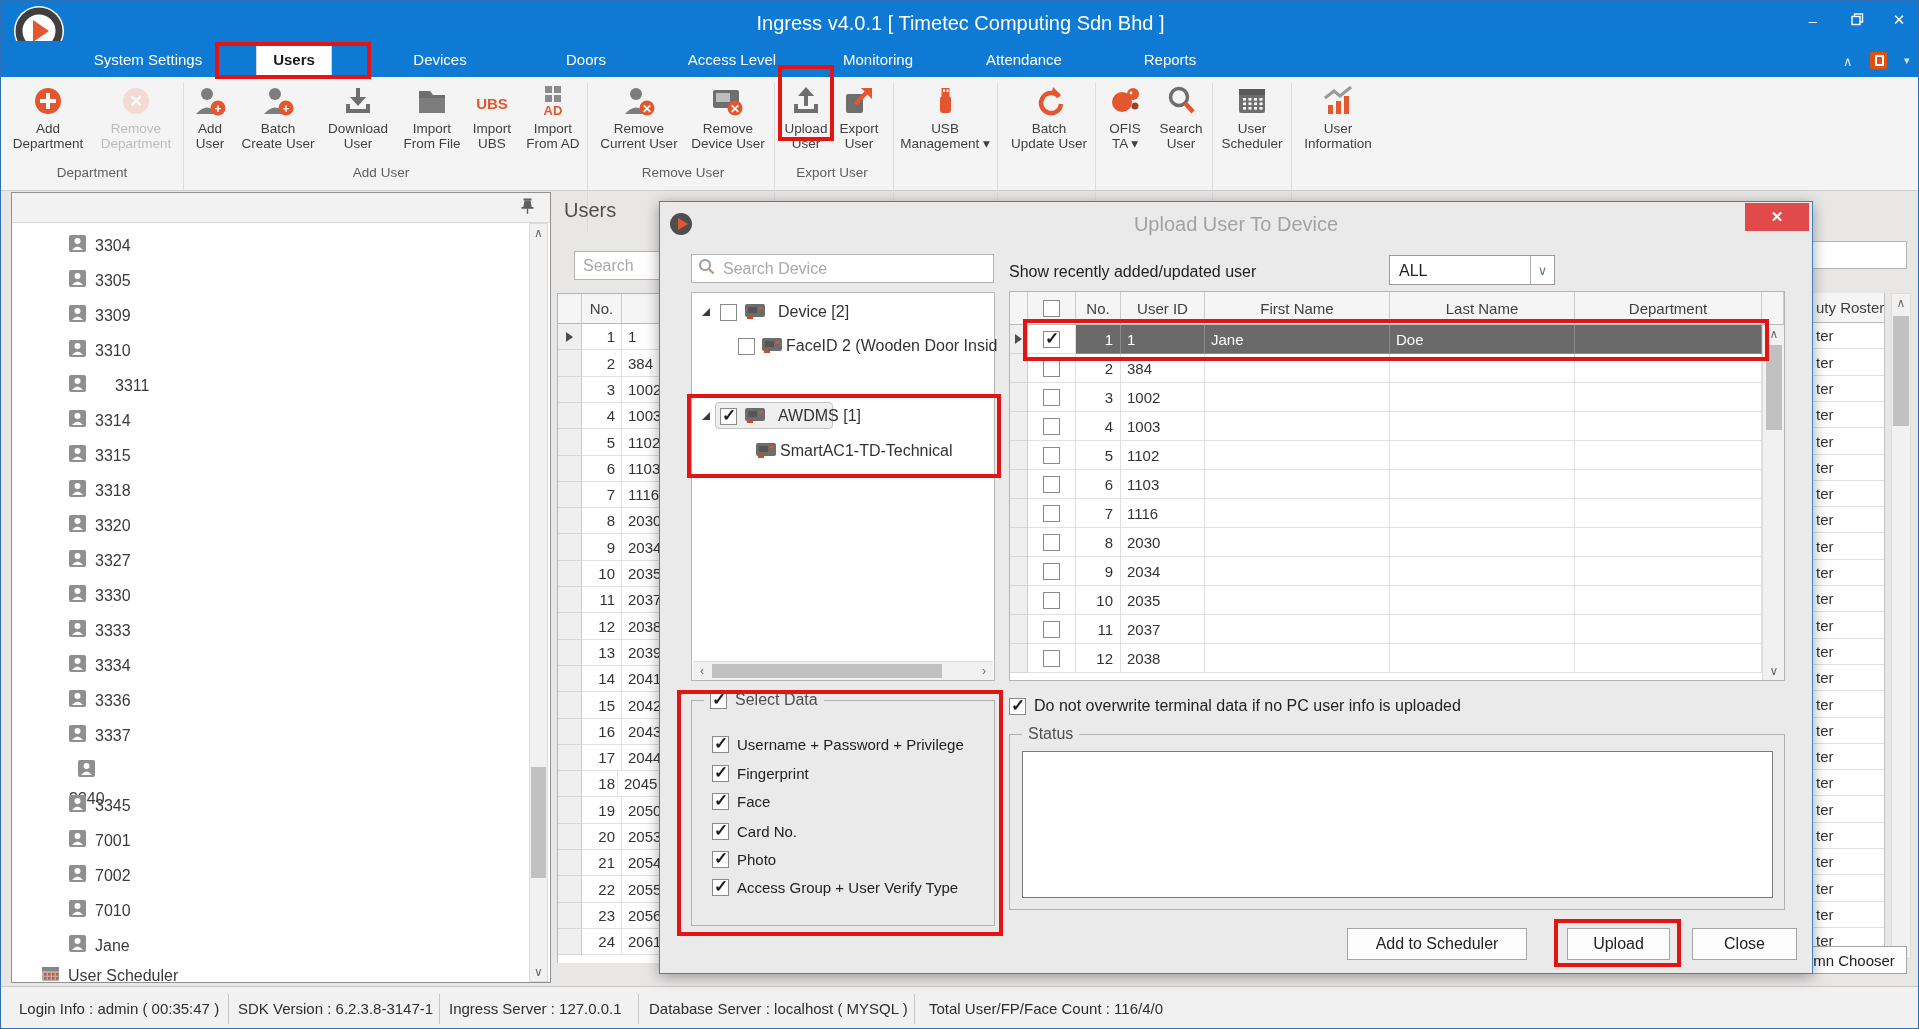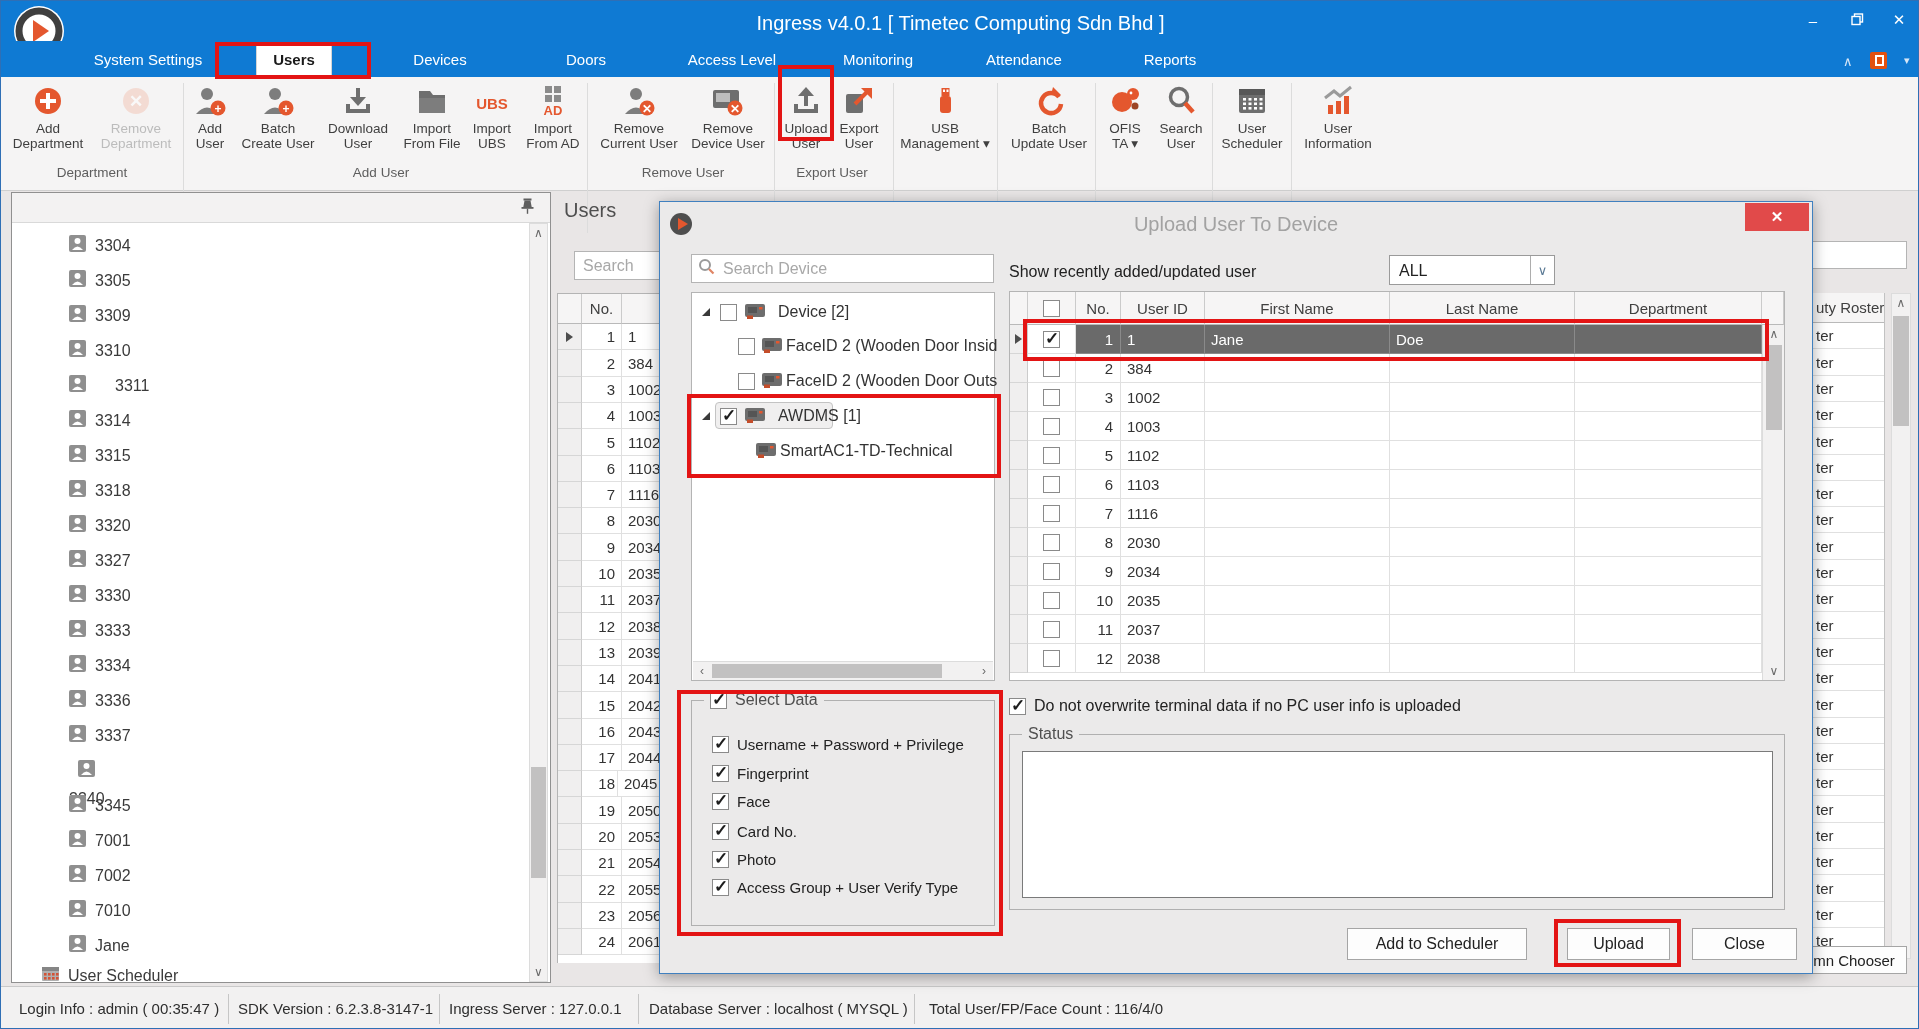--- a/index.html
+++ b/index.html
@@ -744,30 +744,20 @@
           <span style="position:absolute;left:23px;top:1px;width:118px;height:27px;background:#f0efef;border:1px solid #c3c3c3;border-radius:4px;"></span>
           <span class="cb on" style="position:absolute;left:28px;"></span>
           <span style="position:absolute;left:52px;top:6px;"><svg width="22" height="17" viewBox="0 0 22 17">
               <rect x="1" y="1" width="20" height="13" rx="2" fill="#6d6d6d"></rect>
               <rect x="4" y="4" width="9" height="6" fill="#555"></rect>
               <rect x="15" y="4" width="3.5" height="2.5" fill="#e4572e"></rect>
               <rect x="3" y="12.5" width="6" height="3.5" fill="#c44d2a"></rect>
             </svg></span>
           <span style="position:absolute;left:86px;font-size:16px;color:#333;white-space:nowrap;">AWDMS [1]</span>
         </div>
-        <div class="abs" style="left: 0px; top: 73px; width: 300px; height: 30px; display: flex; align-items: center;">
-          <span class="cb " style="position:absolute;left:46px;"></span>
-          <span style="position:absolute;left:69px;top:6px;"><svg width="22" height="17" viewBox="0 0 22 17">
-              <rect x="1" y="1" width="20" height="13" rx="2" fill="#6d6d6d"></rect>
-              <rect x="4" y="4" width="9" height="6" fill="#555"></rect>
-              <rect x="15" y="4" width="3.5" height="2.5" fill="#e4572e"></rect>
-              <rect x="3" y="12.5" width="6" height="3.5" fill="#c44d2a"></rect>
-            </svg></span>
-          <span style="position:absolute;left:94px;font-size:16px;color:#333;white-space:nowrap;">FaceID 2 (Wooden Door Outs</span>
-        </div>
         <div class="abs" style="left: 0px; top: 38px; width: 300px; height: 30px; display: flex; align-items: center;">
           <span class="cb " style="position:absolute;left:46px;"></span>
           <span style="position:absolute;left:69px;top:6px;"><svg width="22" height="17" viewBox="0 0 22 17">
               <rect x="1" y="1" width="20" height="13" rx="2" fill="#6d6d6d"></rect>
               <rect x="4" y="4" width="9" height="6" fill="#555"></rect>
               <rect x="15" y="4" width="3.5" height="2.5" fill="#e4572e"></rect>
               <rect x="3" y="12.5" width="6" height="3.5" fill="#c44d2a"></rect>
             </svg></span>
           <span style="position:absolute;left:94px;font-size:16px;color:#333;white-space:nowrap;">FaceID 2 (Wooden Door Insid</span>
         </div>

